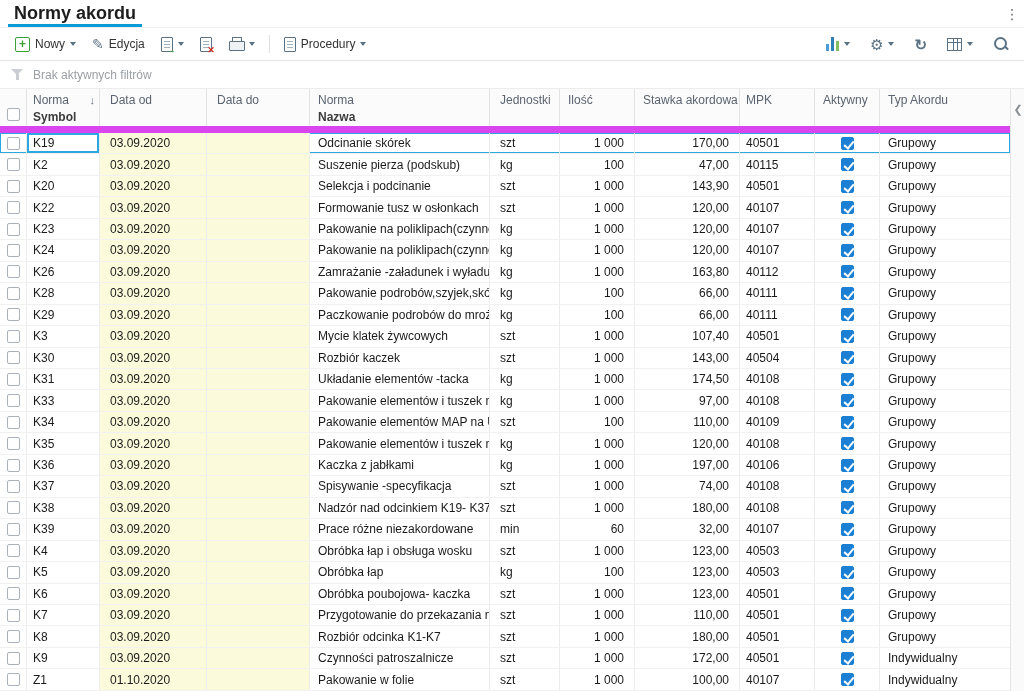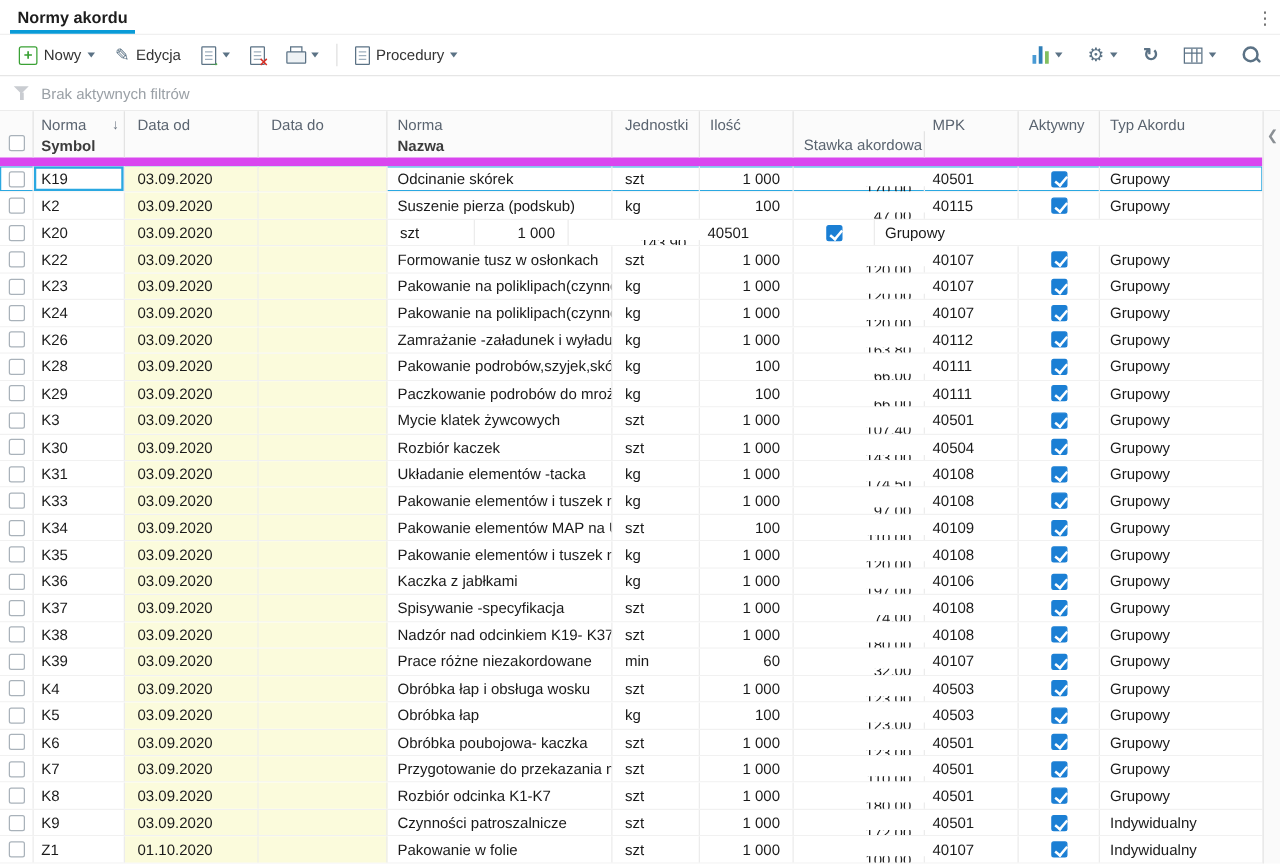--- a/index.html
+++ b/index.html
@@ -3,21 +3,21 @@
 <meta charset="utf-8">
 <title>Normy akordu</title>
 <style>
   * { box-sizing: border-box; margin: 0; padding: 0; }
   html,body { width:1024px; height:691px; }
   body { font-family:"Liberation Sans", sans-serif; font-size:12px; color:#222; background:#fff; }
   .app { position:relative; width:1024px; height:691px; overflow:hidden; background:#fff; }
 
   
   .tabbar { height:28px; display:flex; align-items:stretch; border-bottom:1px solid #f0f0f0; }
-  .tab { position:relative; padding:0 14px; display:flex; align-items:center; font-weight:bold; font-size:13px; color:#1d1d1d; cursor:pointer; }
+  .tab { position:relative; padding:0 14px; display:flex; align-items:center; font-weight:bold; font-size:18px; color:#1d1d1d; cursor:pointer; }
   .tab.active::after { content:""; position:absolute; left:8px; right:8px; bottom:0; height:3px; background:#0a9bd7; }
   .kebab { margin-left:auto; width:24px; display:flex; align-items:center; justify-content:center; color:#666; font-size:14px; cursor:pointer; }
 
   
   .toolbar { height:33px; display:flex; align-items:center; padding:0 8px; border-bottom:1px solid #e6e6e6; }
   .tb-left, .tb-right { display:flex; align-items:center; gap:2px; }
   .tb-right { margin-left:auto; gap:6px; }
   .tb-btn { display:flex; align-items:center; gap:5px; padding:4px 7px; background:transparent; border:none; font-family:inherit; font-size:12px; color:#333; cursor:pointer; border-radius:3px; }
   .tb-sep { width:1px; height:18px; background:#e0e0e0; margin:0 5px; }
   .caret { width:0; height:0; border-left:3.5px solid transparent; border-right:3.5px solid transparent; border-top:4px solid #5b7285; display:inline-block; }
@@ -72,21 +72,21 @@
   .tr.selected { box-shadow: inset 0 0 0 1px #2ba8e1; }
   .tr.selected .c-symbol { box-shadow: inset 0 0 0 2px #2ba8e1; background:#fff; }
 
   .c-check   { width:27px; padding-left:7px; }
   .c-symbol  { width:73px; padding-left:6px; }
   .c-dataod  { width:107px; padding-left:10px; }
   .c-datado  { width:103px; padding-left:10px; }
   .c-nazwa   { width:180px; }
   .c-jedn    { width:70px; padding-left:10px; }
   .c-ilosc   { width:75px; }
-  .c-stawka  { width:105px;margin-top:16px; }
+  .c-stawka  { width:105px; }
   .c-mpk     { width:75px; padding-left:6px; }
   .c-aktywny { width:65px; }
   .c-typ     { width:130px; }
 
   
   .cb { width:13px; height:13px; border:1px solid #a9b2ba; background:#fff; border-radius:2px; display:inline-block; position:relative; flex:none; cursor:pointer; }
   .cb.checked { background:#1b7fd4; border-color:#1b7fd4; }
   .cb.checked::after { content:""; position:absolute; left:4px; top:1px; width:4px; height:8px; border:solid #fff; border-width:0 2px 2px 0; transform:rotate(40deg); }
 
   
@@ -269,20 +269,21 @@
     <div class="td c-typ" style="border-right:none;">Grupowy</div>
   </div>
 
   <div class="tr">
     <div class="td c-check">
       <span class="cb"></span>
     </div>
     <div class="td c-symbol">K20</div>
     <div class="td c-dataod yellow">03.09.2020</div>
     <div class="td c-datado yellow"></div>
+    <div class="td c-nazwa">Selekcja i podcinanie</div>
     <div class="td c-jedn">szt</div>
     <div class="td c-ilosc num">1 000</div>
     <div class="td c-stawka num">143,90</div>
     <div class="td c-mpk">40501</div>
     <div class="td c-aktywny center">
       <span class="cb aktywny-box checked"></span>
     </div>
     <div class="td c-typ" style="border-right:none;">Grupowy</div>
   </div>
 

